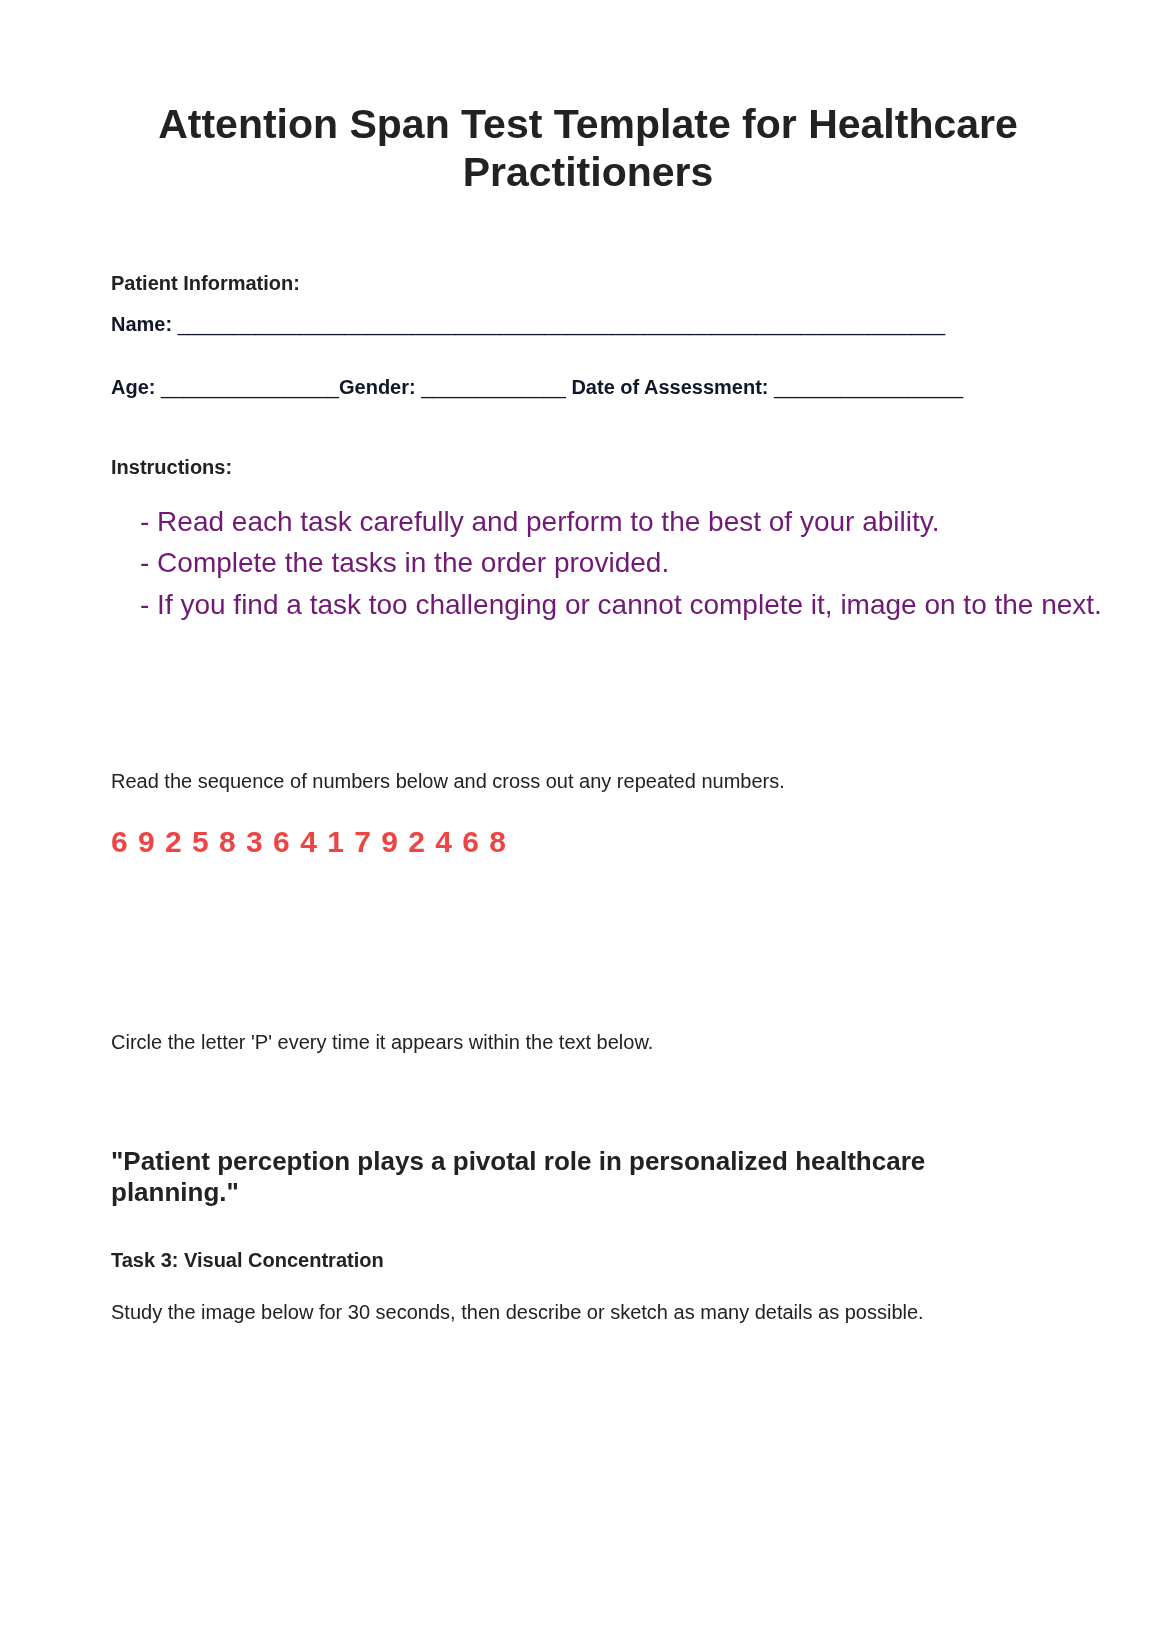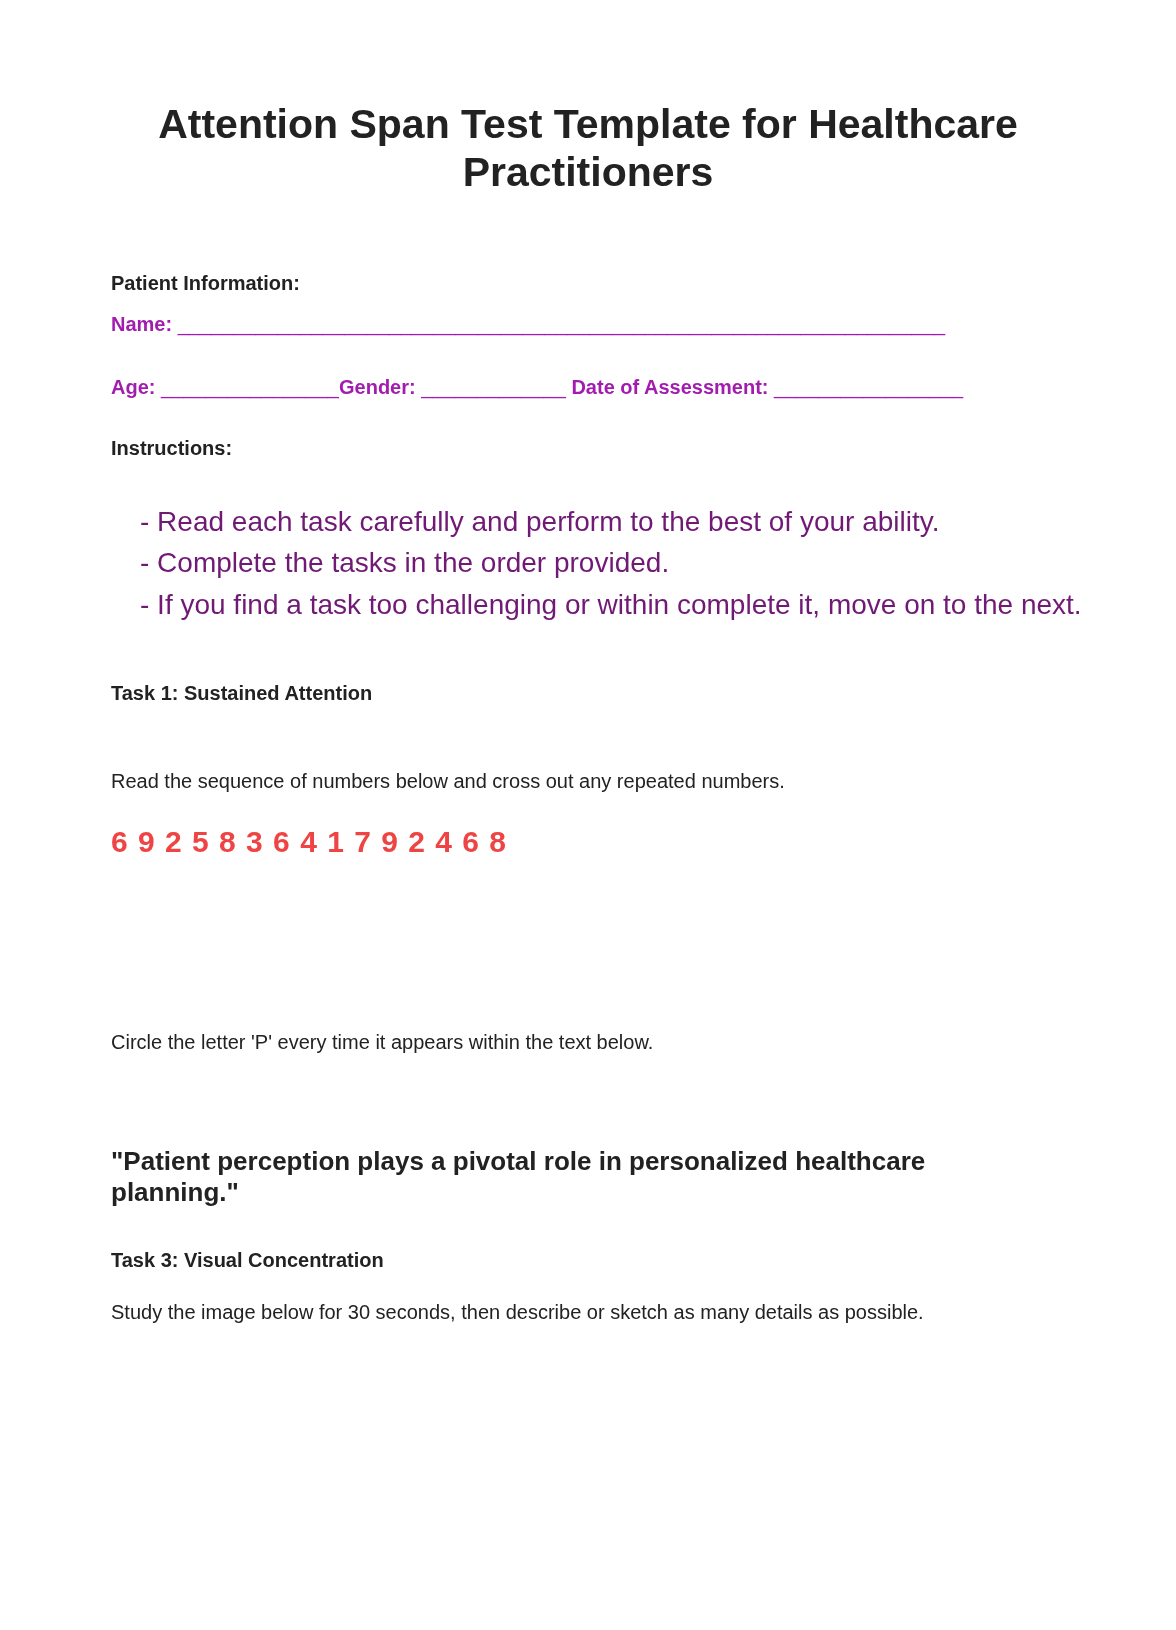--- a/index.html
+++ b/index.html
@@ -11,21 +11,21 @@
       color: #222222;
       overflow: hidden;
     }
     .page { position: absolute; left: 0; top: 0; width: 1176px; height: 1630px; }
     .title {
       position: absolute; left: 100px; width: 976px; top: 100px;
       text-align: center; font-weight: bold; font-size: 41px; line-height: 48px;
       color: #222222;
     }
     .h2 { position: absolute; left: 111px; font-weight: bold; font-size: 20px; color: #222; white-space: nowrap; }
-    .label-line { position: absolute; left: 111px; font-weight: bold; font-size: 20px; color: #a21caf; white-space: nowrap; }
+    .label-line { position: absolute; left: 111px; font-weight: bold; font-size: 20px; color: #0f172a; white-space: nowrap; }
     .body-text { position: absolute; left: 111px; font-size: 20px; color: #222; white-space: nowrap; }
     .bullet { position: absolute; left: 140px; font-size: 28px; color: #701a75; white-space: nowrap; }
     .digits { position: absolute; left: 111px; font-weight: bold; font-size: 30px; letter-spacing: 1px; color: #ef4444; white-space: nowrap; }
     .quote { position: absolute; left: 111px; width: 900px; font-weight: bold; font-size: 26px; line-height: 31px; color: #222; }
     .blank { font-weight: normal; }
   </style>
 </head>
 <body>
 
 <div class="page">
@@ -39,26 +39,25 @@
   </div>
 
   <div class="label-line" style="top:376px;">
     <span>Age:</span>
     <span class="blank">________________</span><span>Gender:</span>
     <span class="blank">_____________</span>
     <span>Date of Assessment:</span>
     <span class="blank">_________________</span>
   </div>
 
-  <div class="h2" style="top:437px;">Instructions:</div>
+  <div class="h2" style="top:456px;">Instructions:</div>
   <div class="bullet" style="top:506px;">- Read each task carefully and perform to the best of your ability.</div>
   <div class="bullet" style="top:547px;">- Complete the tasks in the order provided.</div>
-  <div class="bullet" style="top:589px;">- If you find a task too challenging or within complete it, move on to the next.</div>
+  <div class="bullet" style="top:589px;">- If you find a task too challenging or cannot complete it, image on to the next.</div>
 
-  <div class="h2" style="top:682px;">Task 1: Sustained Attention</div>
   <div class="body-text" style="top:735px;margin-top:35px;">Read the sequence of numbers below and cross out any repeated numbers.</div>
   <div class="digits" style="top:825px;">6 9 2 5 8 3 6 4 1 7 9 2 4 6 8</div>
 
   <div class="body-text" style="top:1031px;">Circle the letter 'P' every time it appears within the text below.</div>
   <div class="quote" style="top:1146px;">"Patient perception plays a pivotal role in personalized healthcare planning."</div>
 
   <div class="h2" style="top:1249px;">Task 3: Visual Concentration</div>
   <div class="body-text" style="top:1301px;">Study the image below for 30 seconds, then describe or sketch as many details as possible.</div>
 </div>
 

